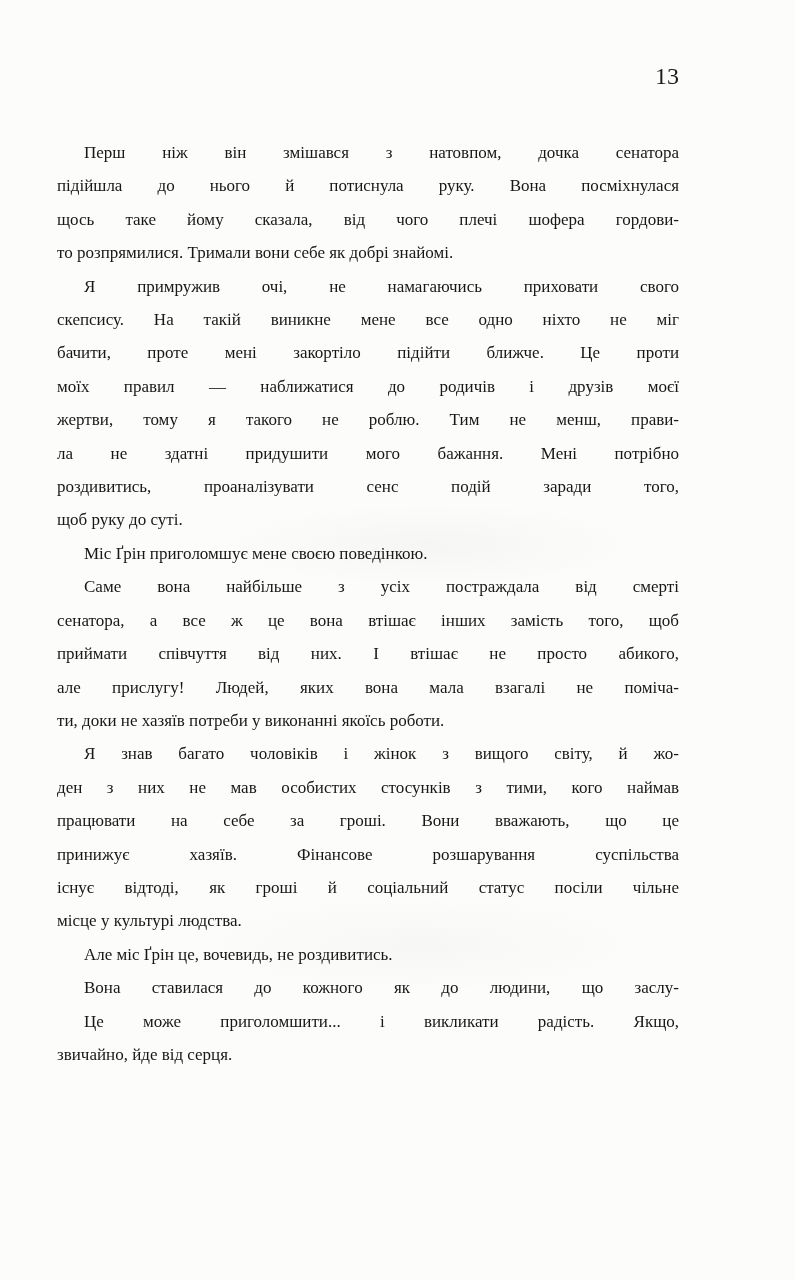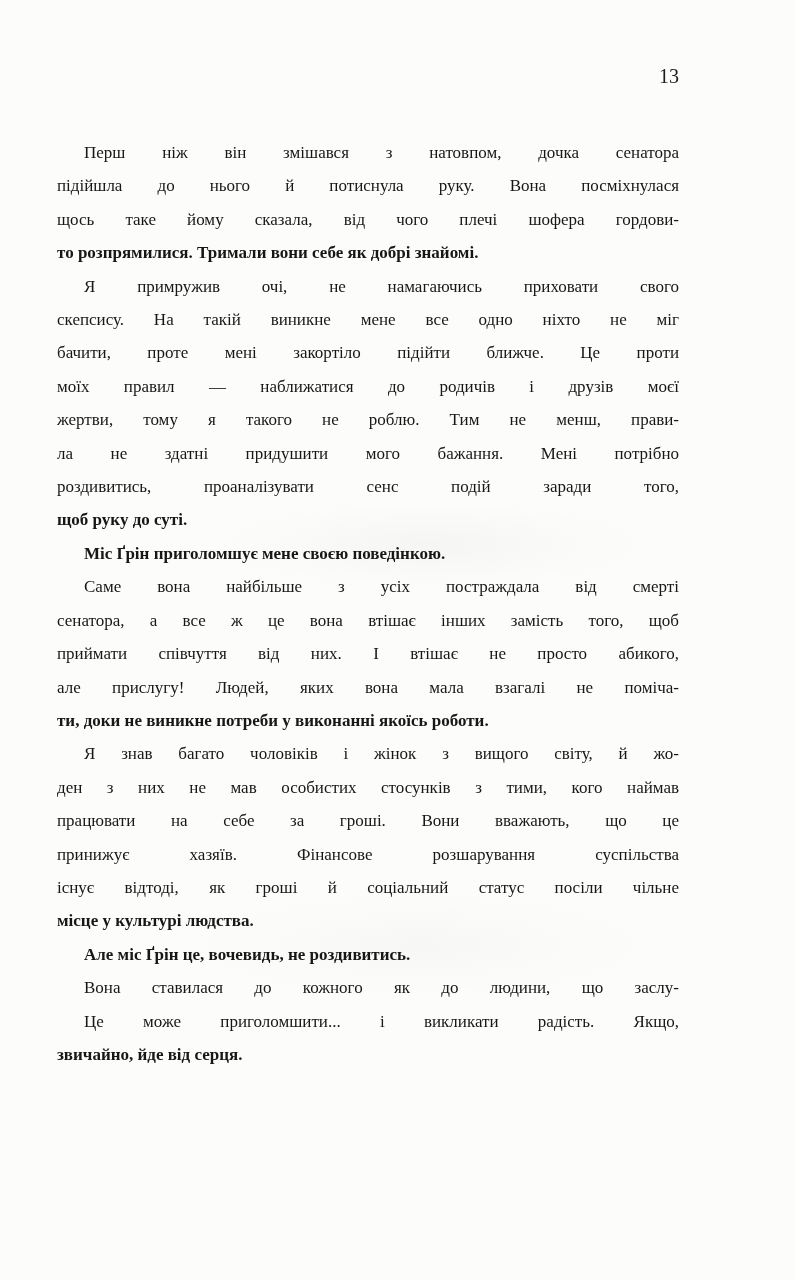--- a/index.html
+++ b/index.html
@@ -18,39 +18,39 @@
     overflow: hidden;
     font-family: "Liberation Serif", "DejaVu Serif", serif;
     color: #171717;
   }
   .page-number {
     position: absolute;
     top: 62px;
     left: 0;
     width: 679px;
     text-align: right;
-    font-size: 20px;
+    font-size: 24px;
     line-height: 28px;
     color: #1c1c1c;
   }
   .text-block {
     position: absolute;
     left: 57px;
     top: 136px;
     width: 622px;
     font-size: 17px;
     line-height: 33.4px;
   }
   .paragraph { margin: 0; }
   .line {
     text-align: justify;
     text-align-last: justify;
   }
   .line.first { text-indent: 27px; }
-  .line.end { text-align-last: left; font-weight: bold; }
+  .line.end { text-align-last: left; }
 </style>
 </head>
 <body>
 
 <div class="page">
   <div class="page-number">13</div>
 
   <div class="text-block">
     <div class="paragraph">
         <div class="line first">Перш ніж він змішався з натовпом, дочка сенатора</div>
@@ -69,21 +69,21 @@
         <div class="line end">щоб руку до суті.</div>
       </div>
     <div class="paragraph">
         <div class="line first end">Міс Ґрін приголомшує мене своєю поведінкою.</div>
       </div>
     <div class="paragraph">
         <div class="line first">Саме вона найбільше з усіх постраждала від смерті</div>
         <div class="line">сенатора, а все ж це вона втішає інших замість того, щоб</div>
         <div class="line">приймати співчуття від них. І втішає не просто абикого,</div>
         <div class="line">але прислугу! Людей, яких вона мала взагалі не поміча-</div>
-        <div class="line end">ти, доки не виникне потреби у виконанні якоїсь роботи.</div>
+        <div class="line end">ти, доки не хазяїв потреби у виконанні якоїсь роботи.</div>
       </div>
     <div class="paragraph">
         <div class="line first">Я знав багато чоловіків і жінок з вищого світу, й жо-</div>
         <div class="line">ден з них не мав особистих стосунків з тими, кого наймав</div>
         <div class="line">працювати на себе за гроші. Вони вважають, що це</div>
         <div class="line">принижує хазяїв. Фінансове розшарування суспільства</div>
         <div class="line">існує відтоді, як гроші й соціальний статус посіли чільне</div>
         <div class="line end">місце у культурі людства.</div>
       </div>
     <div class="paragraph">

